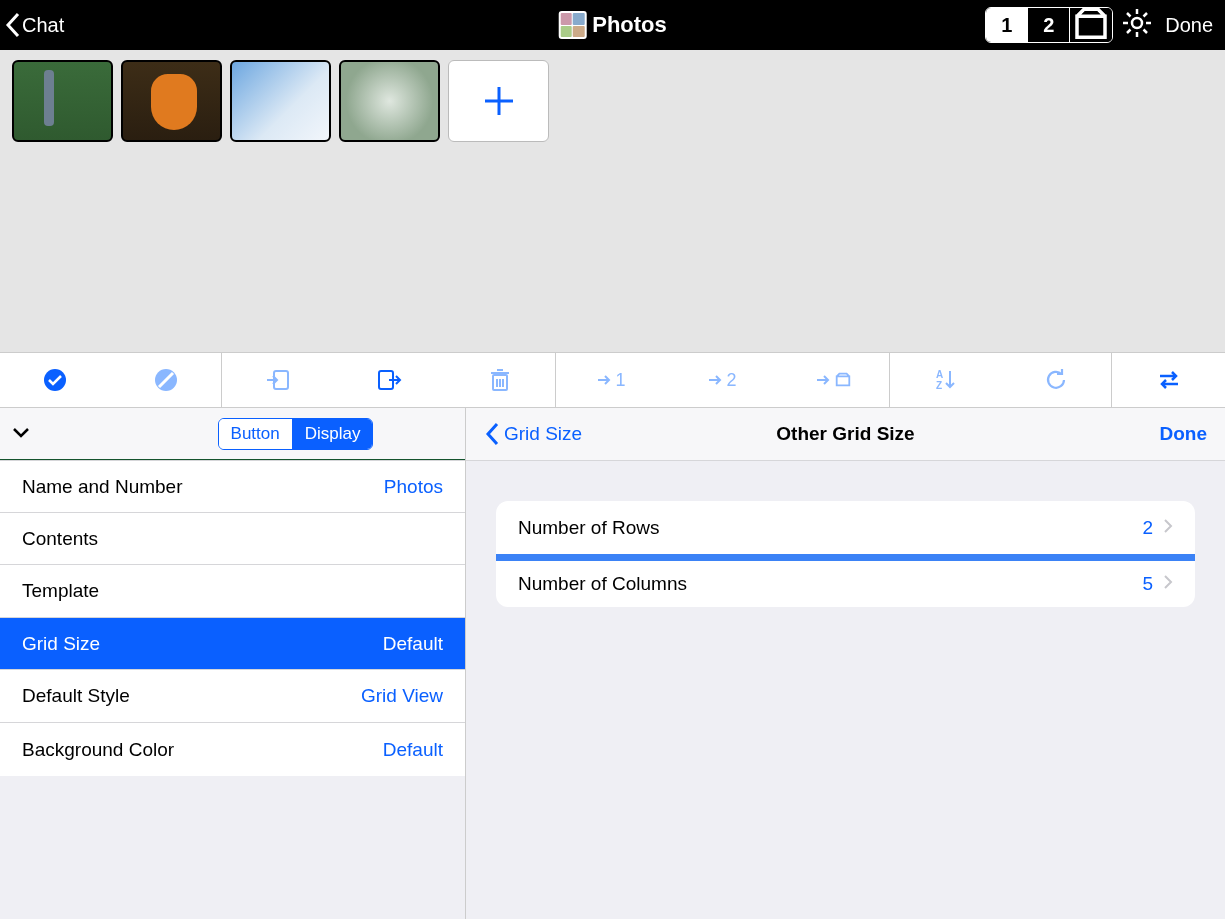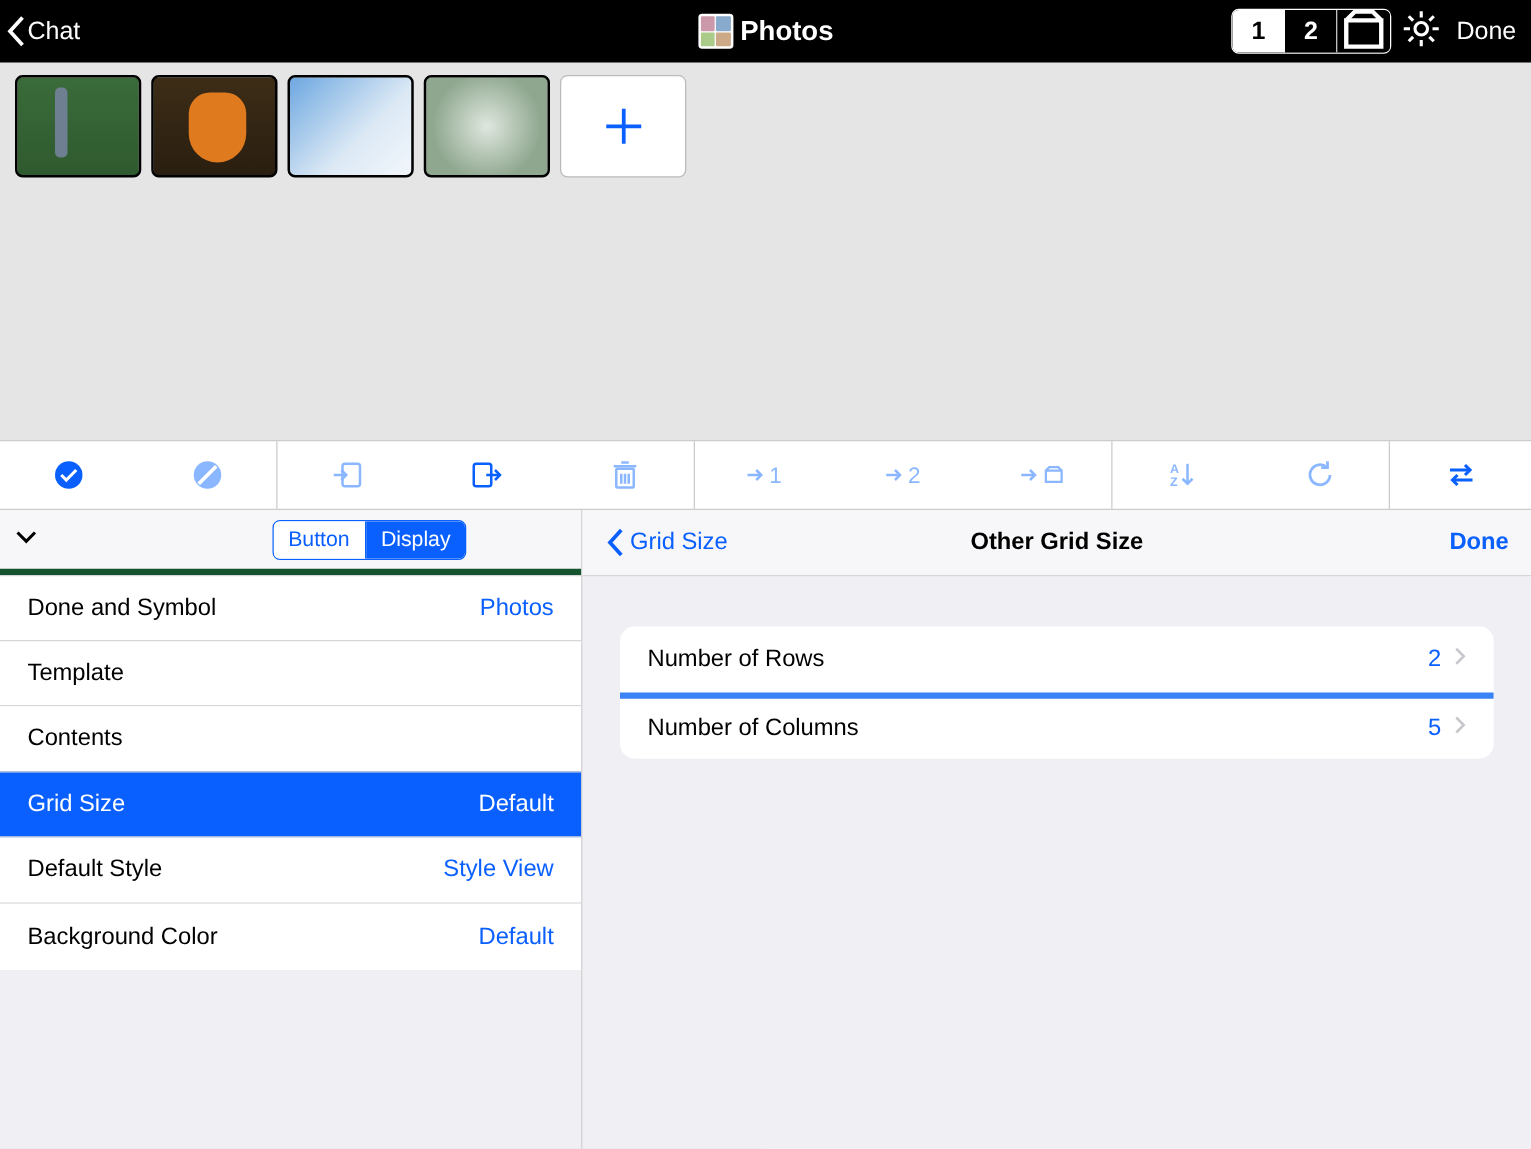--- a/index.html
+++ b/index.html
@@ -46,21 +46,21 @@
   .tool-btn.dim { color:#8ab7ff; }
   .tool-btn svg{width:26px;height:26px;}
   .tool-btn .txt{font-size:18px;margin-left:2px;}
 
   
   .lower { display:flex; height:511px;}
   .left-pane { width:466px; background:#efeff4; border-right:1px solid #ccc; display:flex; flex-direction:column; overflow:hidden;}
   .right-pane { flex:1; background:#efeff4; display:flex; flex-direction:column;}
 
   
-  .left-head { height:53px; background:#f7f7f9; border-bottom:6px solid #14532d; display:flex; align-items:center; padding:0 10px;}
+  .left-head { height:53px; background:#f7f7f9; border-bottom:2px solid #14532d; display:flex; align-items:center; padding:0 10px;}
   .left-head .chev{color:#000; cursor:pointer;}
   .left-head .chev svg{width:22px;height:22px;}
   .bf-seg{margin-left:auto; margin-right:auto; display:flex; border:1px solid #0a60ff; border-radius:6px; overflow:hidden; transform:translateX(52px);}
   .bf-item{padding:5px 12px;font-size:17px;color:#0a60ff;background:#fff;cursor:pointer;}
   .bf-item.active{background:#0a60ff;color:#fff;}
   .bf-item:first-child{border-right:1px solid #0a60ff;}
 
   .section-head{font-size:13px; color:#8e8e93; letter-spacing:0.5px; padding:26px 22px 8px; text-transform:uppercase;}
   .cell{background:#fff; border-top:1px solid #d6d6d9; border-bottom:1px solid #d6d6d9; padding:0 22px; height:53px; display:flex; align-items:center; font-size:19px; color:#000; cursor:pointer;}
   .cell + .cell{border-top:none;}
@@ -73,21 +73,21 @@
   
   .right-head{height:53px; background:#f7f7f9; border-bottom:1px solid #d6d6d9; display:flex; align-items:center; padding:0 18px; position:relative;}
   .right-back{display:flex; align-items:center; color:#0a60ff; font-size:19px; cursor:pointer; gap:2px;}
   .right-back svg{width:18px;height:26px;}
   .right-title{position:absolute; left:50%; transform:translateX(-50%); font-size:19px; font-weight:600; color:#000;}
   .right-done{margin-left:auto; color:#0a60ff; font-size:19px; font-weight:600; cursor:pointer;}
 
   .right-body{padding:40px 30px;}
   .card{background:#fff; border-radius:12px; overflow:hidden;}
   .card .crow{display:flex; align-items:center; height:53px; padding:0 22px; font-size:19px; cursor:pointer;}
-  .card .crow + .crow{border-top:5px solid #3b82f6;}
+  .card .crow + .crow{border-top:7px solid #3b82f6;}
   .crow .cval{margin-left:auto; color:#0a60ff; margin-right:10px;}
   .crow .disc{color:#c7c7cc;}
   .crow .disc svg{width:10px;height:16px;}
 
 </style>
 </head>
 <body>
 
 <div class="topbar">
   <div class="back-btn">
@@ -253,42 +253,42 @@
           </svg>
       </div>
       <div class="bf-seg">
         <div class="bf-item">Button</div>
         <div class="bf-item active">Display</div>
       </div>
     </div>
 
     <div class="cell-group">
       <div class="cell">
-        <span>Done and Symbol</span>
+        <span>Name and Number</span>
         <span class="val">Photos</span>
       </div>
     </div>
 
     <div class="cell-group">
       <div class="cell">
+        <span>Contents</span>
+      </div>
+      <div class="cell">
         <span>Template</span>
-      </div>
-      <div class="cell">
-        <span>Contents</span>
       </div>
     </div>
 
     <div class="cell-group">
       <div class="cell selected">
         <span>Grid Size</span>
         <span class="val">Default</span>
       </div>
       <div class="cell">
         <span>Default Style</span>
-        <span class="val">Style View</span>
+        <span class="val">Grid View</span>
       </div>
       <div class="cell noborder-bottom">
         <span>Background Color</span>
         <span class="val">Default</span>
       </div>
     </div>
   </div>
 
   <div class="right-pane">
     <div class="right-head">

